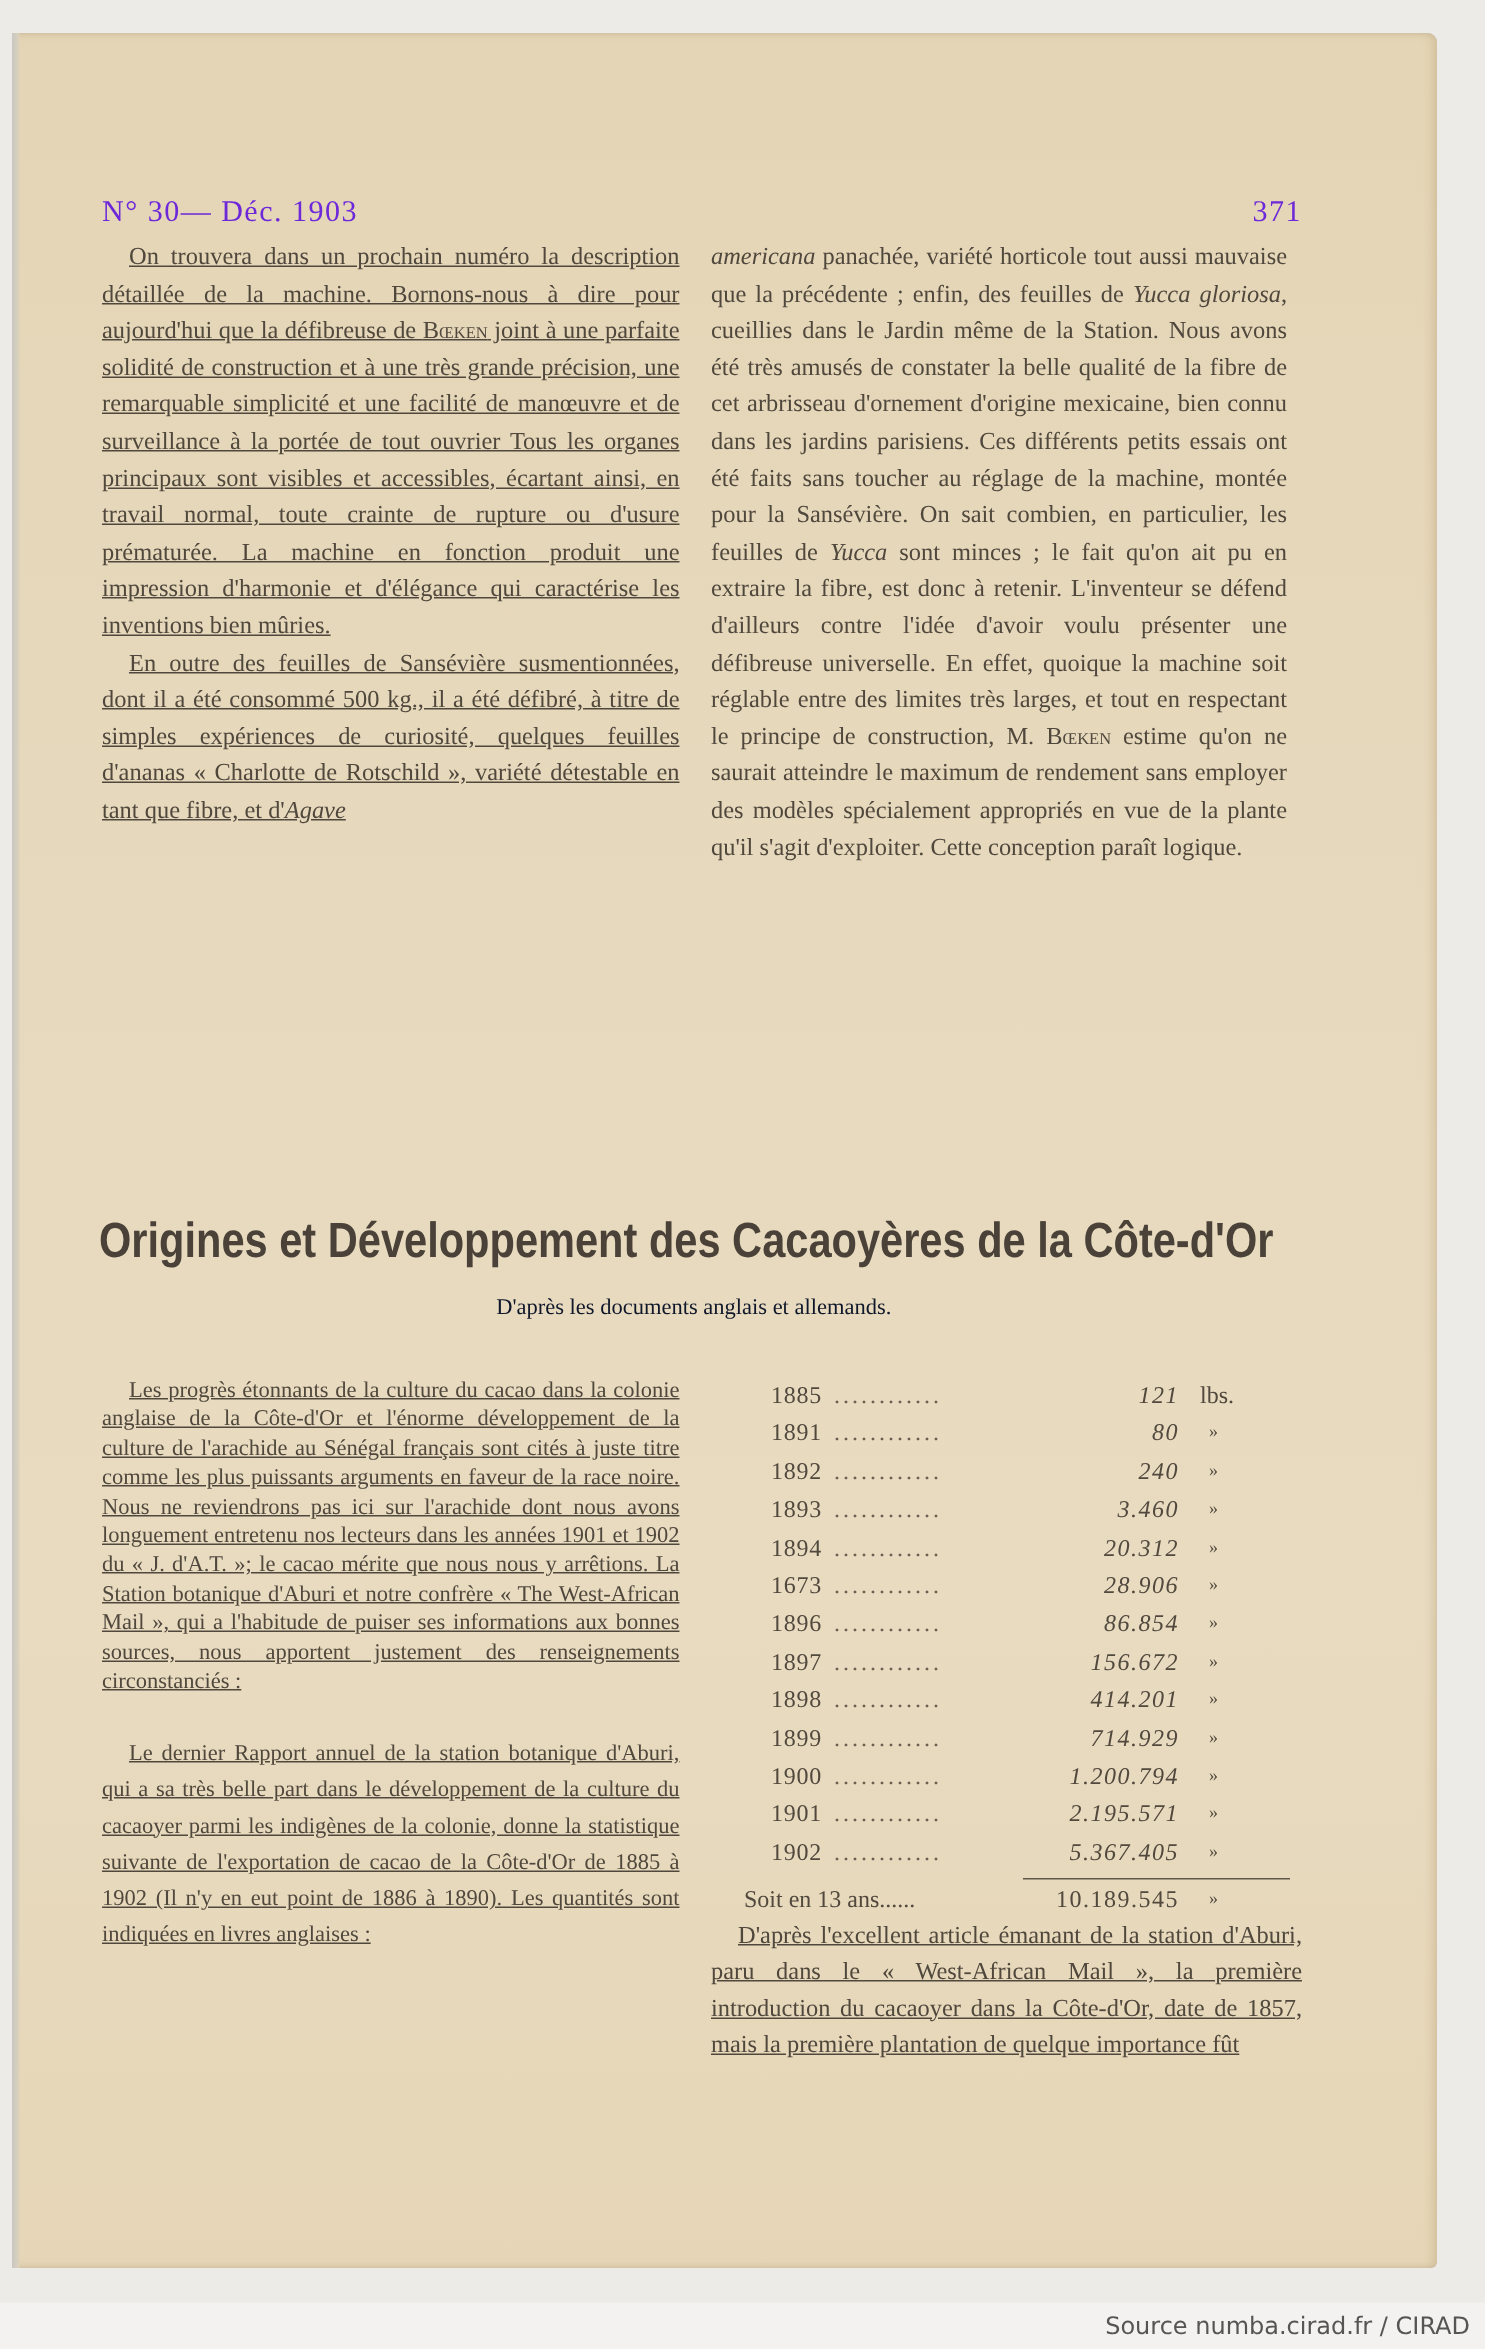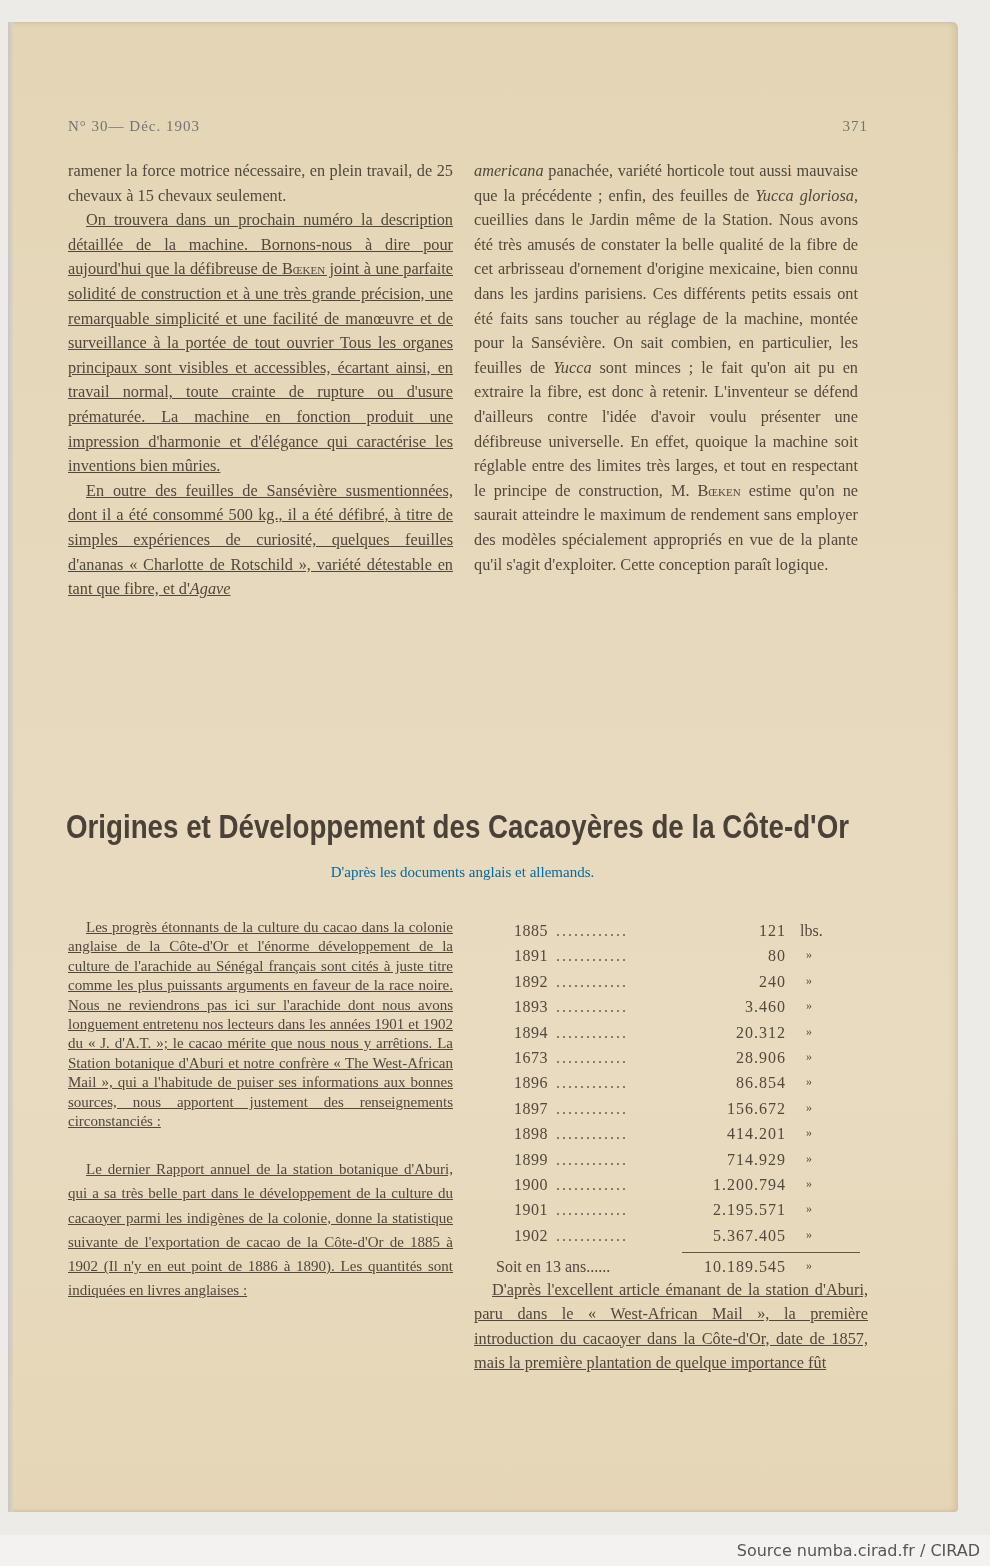--- a/index.html
+++ b/index.html
@@ -17,22 +17,22 @@
     position: absolute; left: 8px; top: 22px; width: 950px; height: 1490px;
     background: linear-gradient(180deg, #e4d5b6 0%, #e7d9bd 40%, #e8dbc0 70%, #e6d6b7 100%);
     border-radius: 0 6px 4px 0;
     box-shadow: inset -3px 0 6px rgba(160,130,80,0.25), inset 2px 0 3px rgba(150,150,150,0.3);
   }
   .page .edge-left {
     position: absolute; left: 0; top: 0; width: 5px; height: 100%;
     background: linear-gradient(90deg, #c9c7c2, #ddd3bc);
   }
   .running-head {
-    position: absolute; top: 118px; left: 68px; width: 800px; height: 24px;
-    font-size: 15px; letter-spacing: 1px; color: #737373;
+    position: absolute; top: 130px; left: 68px; width: 800px; height: 24px;
+    font-size: 20px; letter-spacing: 1px; color: #6d28d9;
   }
   .running-head .issue { position: absolute; left: 0; top: 0; }
   .running-head .journal { position: absolute; left: 190px; top: 0; letter-spacing: 1.5px; }
   .running-head .pagenum { position: absolute; right: 0; top: 0; }
 
   .col {
     position: absolute; font-size: 16.3px; line-height: 24.6px;
     text-align: justify; color: #50483d;
   }
   .col p { margin: 0; }
@@ -43,35 +43,35 @@
   i { font-style: italic; }
 
   .article-title {
     position: absolute; left: 66px; top: 808px; width: 820px;
     font-family: "Liberation Sans", "DejaVu Sans", sans-serif;
     font-size: 33px; font-weight: bold; color: #4a4239;
     transform: scaleX(0.84); transform-origin: left top; white-space: nowrap;
   }
   .article-subtitle {
     position: absolute; left: 0; top: 864px; width: 925px; text-align: center;
-    font-size: 15px; color: #0369a1;
+    font-size: 15px; color: #0f172a;
   }
 
   .col3 { left: 68px; top: 918px; width: 385px; font-size: 15px; line-height: 19.4px; }
   .col3b { left: 68px; top: 1157px; width: 385px; font-size: 15px; line-height: 24.3px; }
   .col4b { left: 474px; top: 1278px; width: 394px; font-size: 16.3px; line-height: 24.3px; }
 
   .stats {
     position: absolute; left: 500px; top: 922px; width: 362px;
     font-size: 16px; color: #52493e;
   }
   .stat-row { position: relative; height: 25.4px; }
   .stat-row .year { position: absolute; left: 14px; top: 0; letter-spacing: 0.5px; }
   .stat-row .dots { position: absolute; left: 56px; top: 0; letter-spacing: 2px; color: #6a6052; }
-  .stat-row .val { position: absolute; right: 76px; top: 0; letter-spacing: 1px; }
+  .stat-row .val { position: absolute; right: 76px; top: 0; letter-spacing: 1px; font-style: italic; }
   .stat-row .unit { position: absolute; left: 300px; top: 0; }
   .stat-row .ditto { position: absolute; left: 306px; top: 0; font-size: 12px; }
   .stat-rule {
     position: absolute; left: 182px; top: 0; width: 178px; height: 1px; background: #5e564a;
   }
   .total-row { position: relative; height: 26px; margin-top: 2px; }
   .total-row .label { position: absolute; left: -4px; top: 0; }
   .total-row .val { position: absolute; right: 76px; top: 0; letter-spacing: 1px; }
   .total-row .ditto { position: absolute; left: 306px; top: 0; font-size: 12px; }
 
@@ -87,21 +87,20 @@
 <div class="page">
   <div class="edge-left"></div>
 </div>
 
 <div class="running-head">
   <span class="issue">N° 30— Déc. 1903</span>
   <span class="pagenum">371</span>
 </div>
 
 <div class="col col1">
-  <p>ramener la force motrice nécessaire, en plein travail, de 25 chevaux à 15 chevaux seulement.</p>
   <p class="indent"><span>On trouvera dans un prochain numéro la description détaillée de la machine. Bornons-nous à dire pour aujourd'hui que la défibreuse de </span><span class="sc">Bœken</span><span> joint à une parfaite solidité de construction et à une très grande précision, une remarquable simplicité et une facilité de manœuvre et de surveillance à la portée de tout ouvrier Tous les organes principaux sont visibles et accessibles, écartant ainsi, en travail normal, toute crainte de rupture ou d'usure prématurée. La machine en fonction produit une impression d'harmonie et d'élégance qui caractérise les inventions bien mûries.</span></p>
   <p class="indent"><span>En outre des feuilles de Sansévière susmentionnées, dont il a été consommé 500 kg., il a été défibré, à titre de simples expériences de curiosité, quelques feuilles d'ananas « Charlotte de Rotschild », variété détestable en tant que fibre, et d'</span><i>Agave</i></p>
 </div>
 
 <div class="col col2">
   <p><i>americana</i><span> panachée, variété horticole tout aussi mauvaise que la précédente ; enfin, des feuilles de </span><i>Yucca gloriosa</i><span>, cueillies dans le Jardin même de la Station. Nous avons été très amusés de constater la belle qualité de la fibre de cet arbrisseau d'ornement d'origine mexicaine, bien connu dans les jardins parisiens. Ces différents petits essais ont été faits sans toucher au réglage de la machine, montée pour la Sansévière. On sait combien, en particulier, les feuilles de </span><i>Yucca</i><span> sont minces ; le fait qu'on ait pu en extraire la fibre, est donc à retenir. L'inventeur se défend d'ailleurs contre l'idée d'avoir voulu présenter une défibreuse universelle. En effet, quoique la machine soit réglable entre des limites très larges, et tout en respectant le principe de construction, M. </span><span class="sc">Bœken</span><span> estime qu'on ne saurait atteindre le maximum de rendement sans employer des modèles spécialement appropriés en vue de la plante qu'il s'agit d'exploiter. Cette conception paraît logique.</span></p>
 </div>
 
 <div class="article-title">Origines et Développement des Cacaoyères de la Côte-d'Or</div>
 <div class="article-subtitle">D'après les documents anglais et allemands.</div>

